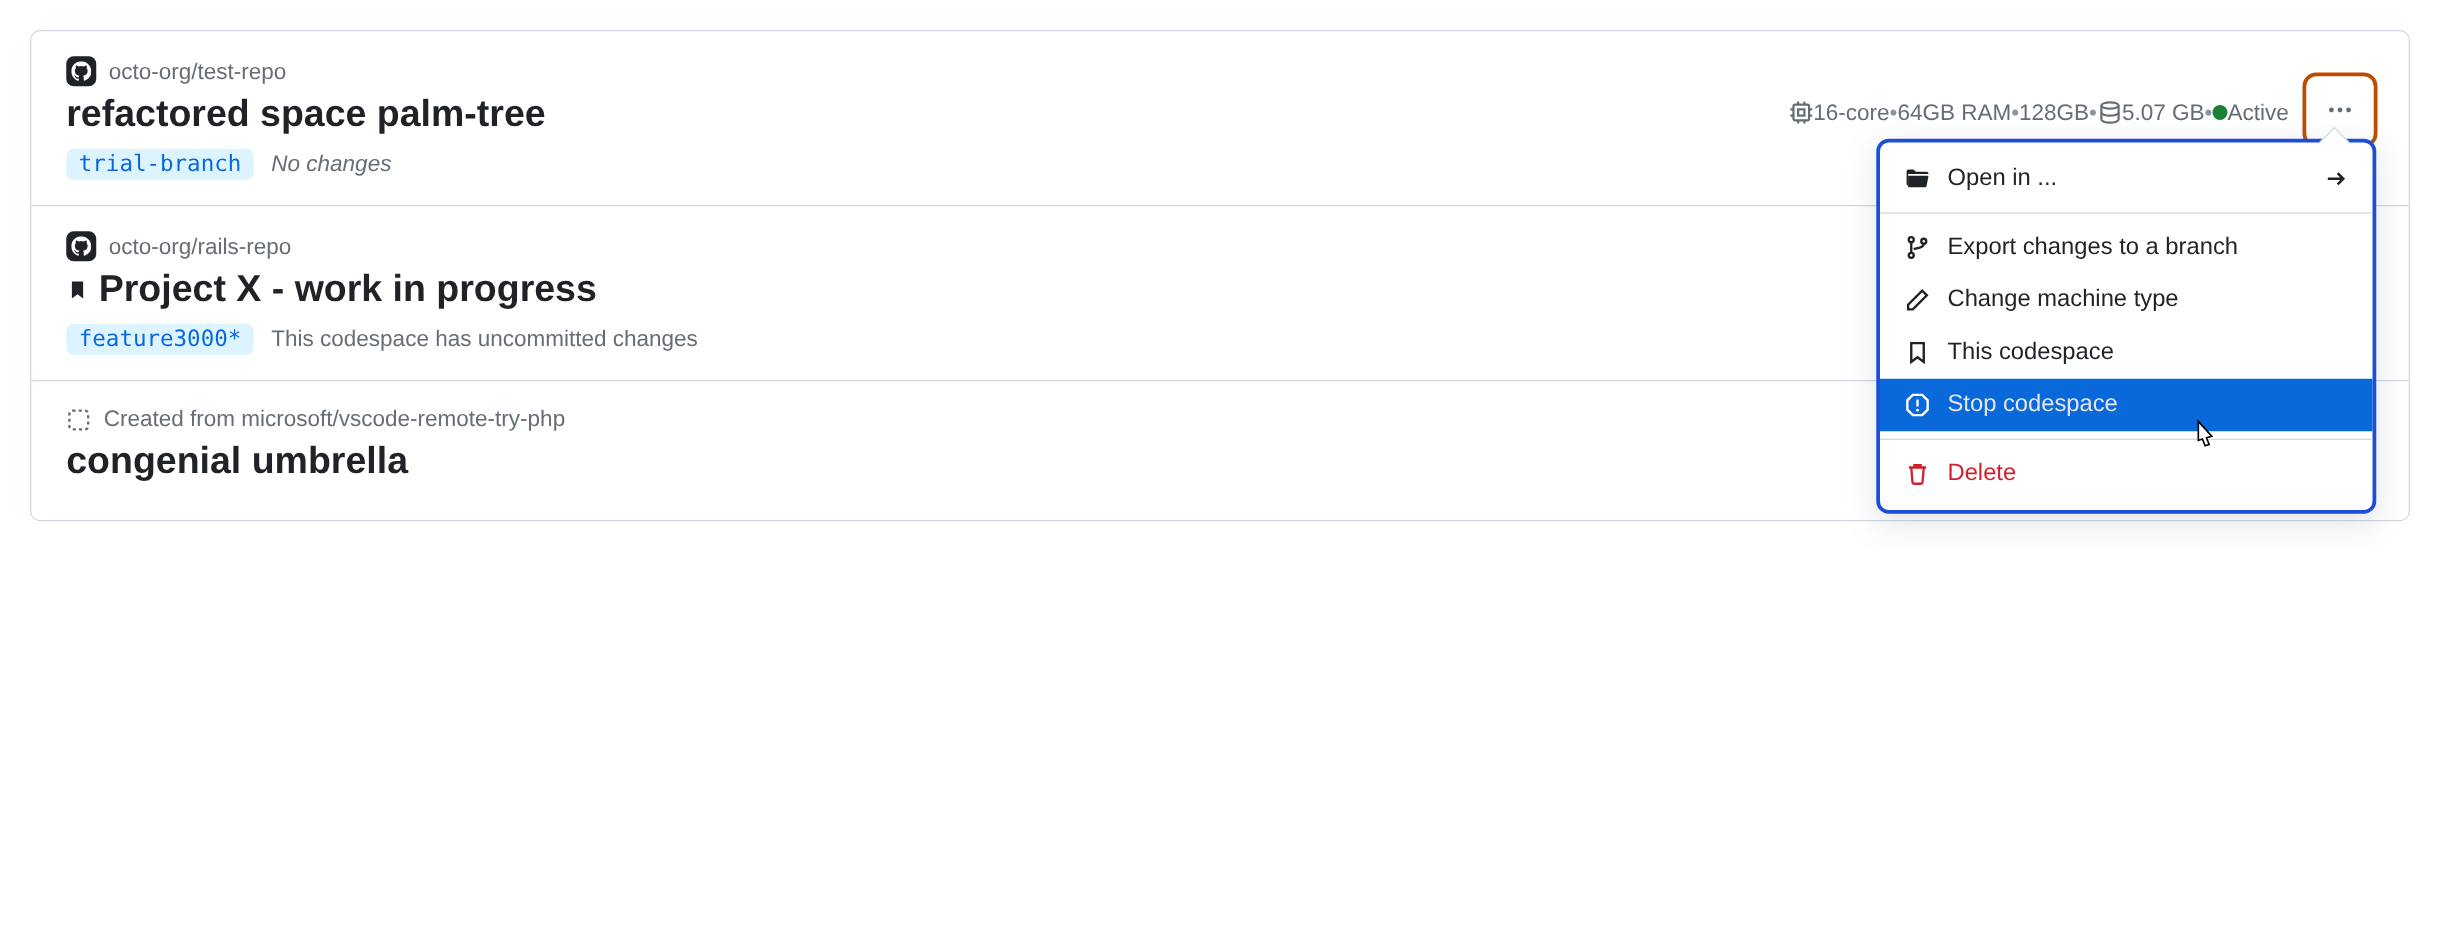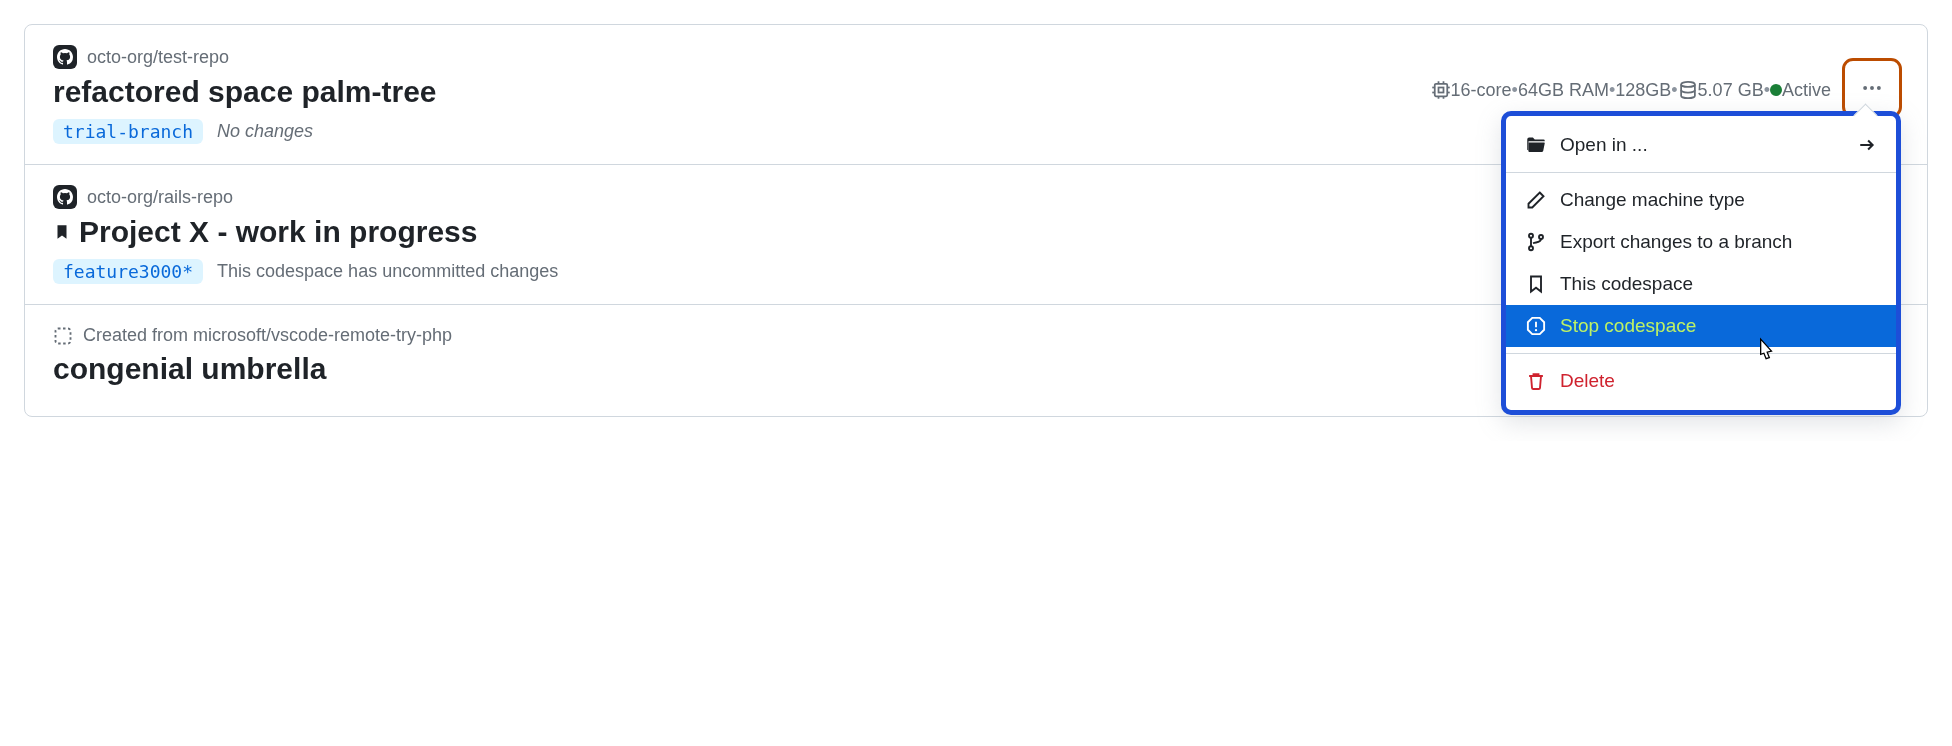--- a/index.html
+++ b/index.html
@@ -93,21 +93,21 @@
     outline: 3px solid #bc4c00;
     outline-offset: 0;
   }
   .icon { display: inline-flex; }
   .menu {
     position: absolute;
     top: 86px;
     right: 26px;
     width: 400px;
     background: #fff;
-    border: 5px solid #1d4ed8;
+    border: 3px solid #1d4ed8;
     border-radius: 10px;
     box-shadow: 0 8px 24px rgba(140,149,159,.25);
     padding: 8px 0;
     z-index: 10;
     margin-left: 29px;
   }
   .menu::before {
     content: "";
     position: absolute;
     top: -9px; right: 22px;
@@ -121,21 +121,21 @@
     display: flex;
     align-items: center;
     gap: 14px;
     padding: 10px 20px;
     font-size: 19px;
     cursor: pointer;
   }
   .menu-item .spacer { flex: 1; }
   .menu-item.hover {
     background: #0969da;
-    color: #bef264;
+    color: #e5e5e5;
   }
   .menu-item.hover svg { stroke: #fff; fill: none; }
   .menu-item.danger { color: #cf222e; }
   .menu-sep {
     height: 1px; background: #d0d7de; margin: 6px 0;
   }
   .gh-avatar {
     width: 24px; height: 24px; border-radius: 6px;
     background: #1f2328; display: inline-flex;
     align-items: center; justify-content: center;
@@ -223,35 +223,35 @@
         <span class="icon">
           <svg width="18" height="18" viewBox="0 0 16 16" fill="none" stroke="#1f2328" stroke-width="1.8">
               <path d="M2 8h11M9 4l4 4-4 4"></path>
             </svg>
         </span>
       </div>
       <div class="menu-sep"></div>
       <div class="menu-item">
         <span class="icon">
           <svg width="20" height="20" viewBox="0 0 16 16" fill="none" stroke="#1f2328" stroke-width="1.5">
-              <path d="M11 2l3 3-9 9H2v-3l9-9z"></path>
-            </svg>
-        </span>
-        <span>Change machine type</span>
-      </div>
-      <div class="menu-item">
-        <span class="icon">
-          <svg width="20" height="20" viewBox="0 0 16 16" fill="none" stroke="#1f2328" stroke-width="1.5">
               <circle cx="4" cy="3" r="1.6"></circle>
               <circle cx="4" cy="13" r="1.6"></circle>
               <circle cx="12" cy="4" r="1.6"></circle>
               <path d="M4 4.6v6.8M12 5.6c0 3-4 2.4-6.4 3.4"></path>
             </svg>
         </span>
         <span>Export changes to a branch</span>
+      </div>
+      <div class="menu-item">
+        <span class="icon">
+          <svg width="20" height="20" viewBox="0 0 16 16" fill="none" stroke="#1f2328" stroke-width="1.5">
+              <path d="M11 2l3 3-9 9H2v-3l9-9z"></path>
+            </svg>
+        </span>
+        <span>Change machine type</span>
       </div>
       <div class="menu-item">
         <span class="icon">
           <svg width="20" height="20" viewBox="0 0 16 16" fill="none" stroke="#1f2328" stroke-width="1.5">
               <path d="M4 2h8v12l-4-3-4 3V2z"></path>
             </svg>
         </span>
         <span>This codespace</span>
       </div>
       <div class="menu-item hover" style="position:relative">

